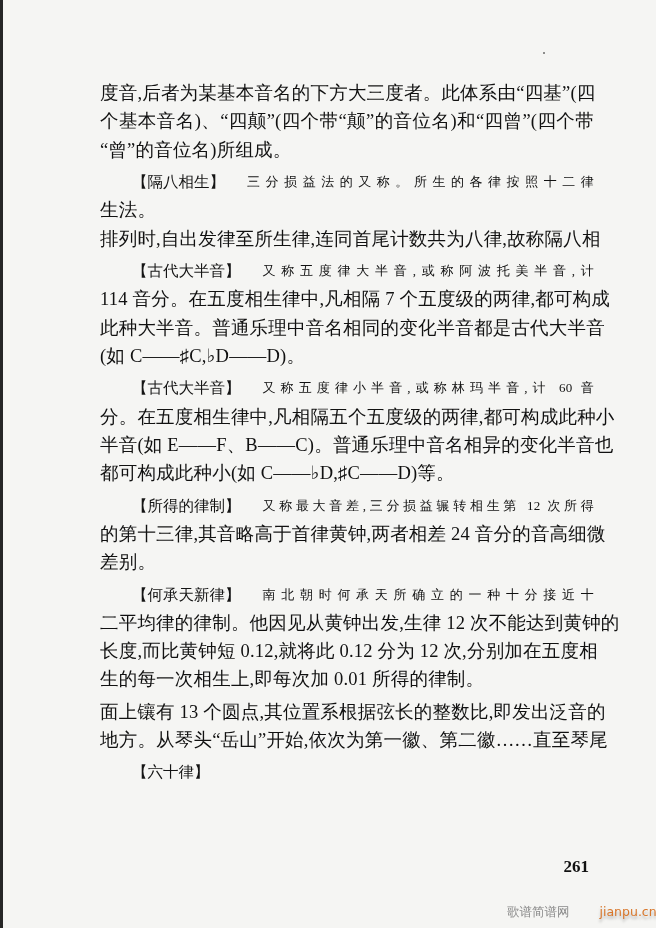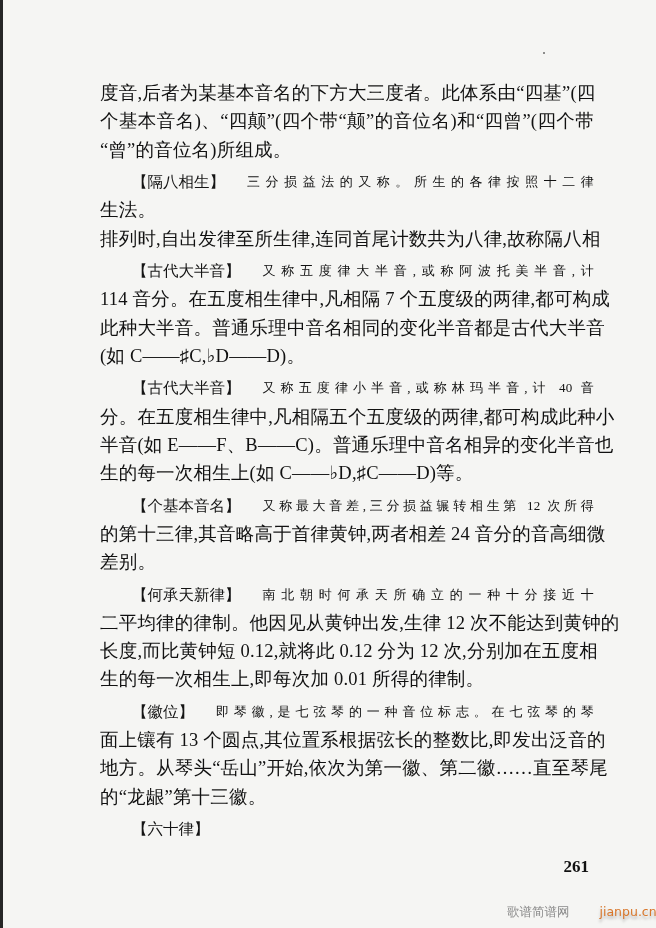--- a/index.html
+++ b/index.html
@@ -138,54 +138,49 @@
       <span class="first-text">又称五度律大半音,或称阿波托美半音,计</span>
     </div>
     <div class="line">114 音分。在五度相生律中,凡相隔 7 个五度级的两律,都可构成</div>
     <div class="line">此种大半音。普通乐理中音名相同的变化半音都是古代大半音</div>
     <div class="line last">(如 C——♯C,♭D——D)。</div>
   </div>
 
   <div class="para">
     <div class="first-line">
       <span class="term">【古代大半音】</span>
-      <span class="first-text">又称五度律小半音,或称林玛半音,计 40 音</span>
+      <span class="first-text">又称五度律小半音,或称林玛半音,计 60 音</span>
     </div>
     <div class="line">分。在五度相生律中,凡相隔五个五度级的两律,都可构成此种小</div>
     <div class="line">半音(如 E——F、B——C)。普通乐理中音名相异的变化半音也</div>
-    <div class="line last">生的每一次相生上(如 C——♭D,♯C——D)等。</div>
+    <div class="line last">都可构成此种小(如 C——♭D,♯C——D)等。</div>
   </div>
 
   <div class="para">
     <div class="first-line">
-      <span class="term">【个基本音名】</span>
+      <span class="term">【所得的律制】</span>
       <span class="first-text">又称最大音差,三分损益辗转相生第 12 次所得</span>
     </div>
     <div class="line">的第十三律,其音略高于首律黄钟,两者相差 24 音分的音高细微</div>
     <div class="line last">差别。</div>
   </div>
 
   <div class="para">
     <div class="first-line">
       <span class="term">【何承天新律】</span>
       <span class="first-text">南北朝时何承天所确立的一种十分接近十</span>
     </div>
     <div class="line">二平均律的律制。他因见从黄钟出发,生律 12 次不能达到黄钟的</div>
     <div class="line">长度,而比黄钟短 0.12,就将此 0.12 分为 12 次,分别加在五度相</div>
     <div class="line last">生的每一次相生上,即每次加 0.01 所得的律制。</div>
   </div>
 
   <div class="para">
-    <div class="first-line">
-      <span class="term">【徽位】</span>
-      <span class="first-text">即琴徽,是七弦琴的一种音位标志。在七弦琴的琴</span>
-    </div>
     <div class="line">面上镶有 13 个圆点,其位置系根据弦长的整数比,即发出泛音的</div>
     <div class="line">地方。从琴头“岳山”开始,依次为第一徽、第二徽……直至琴尾</div>
-    <div class="line last">的“龙龈”第十三徽。</div>
   </div>
 
   <div class="para">
     <div class="first-line">
       <span class="term">【六十律】</span>
     </div>
   </div>
 
 </div>
 

